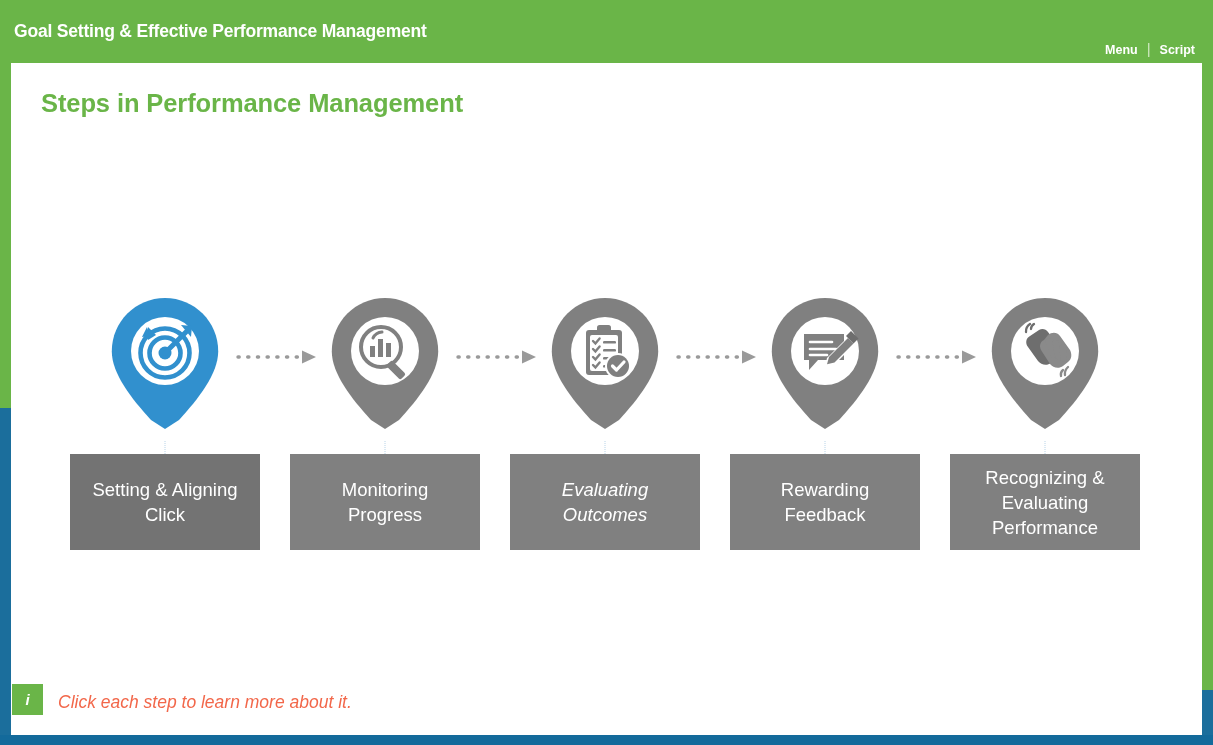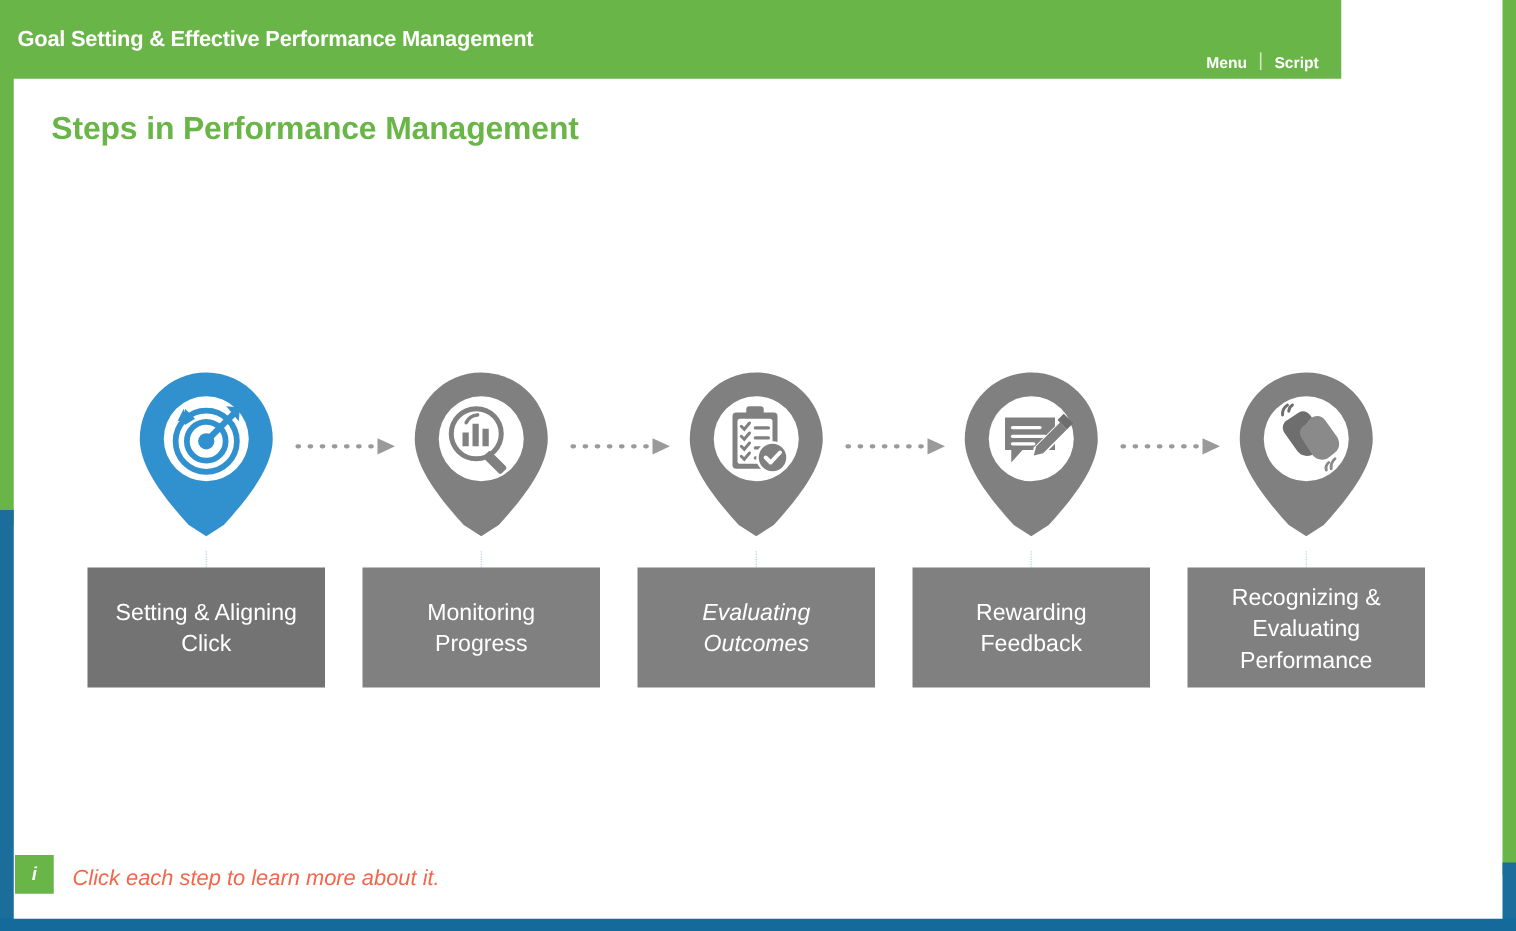--- a/index.html
+++ b/index.html
@@ -34,21 +34,21 @@
     position: absolute; right: 0; top: 690px; width: 11px; height: 55px;
     background: #1b6e9c;
   }
   .frame-bottom {
     position: absolute; left: 0; bottom: 0; width: 1213px; height: 10px;
     background: #136a9b;
   }
 
   
   .header {
-    position: absolute; left: 0; top: 0; width: 1073px; height: 63px;
+    position: absolute; left: 0; top: 0; width: 1213px; height: 63px;
     background: #6ab548;
   }
   .header-title {
     position: absolute; left: 14px; top: 21px;
     color: #ffffff;
     font-size: 17.5px;
     font-weight: bold;
     letter-spacing: -0.2px;
     white-space: nowrap;
   }

